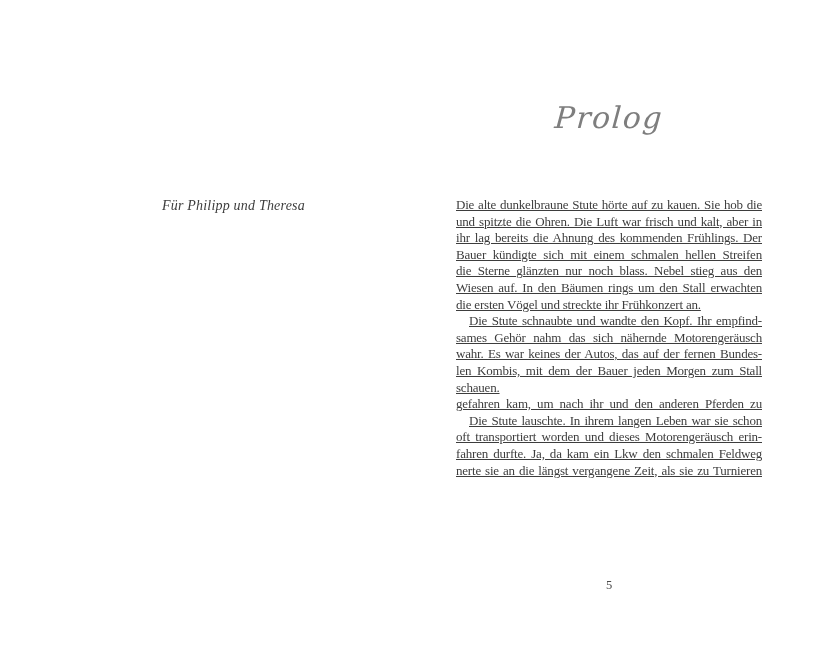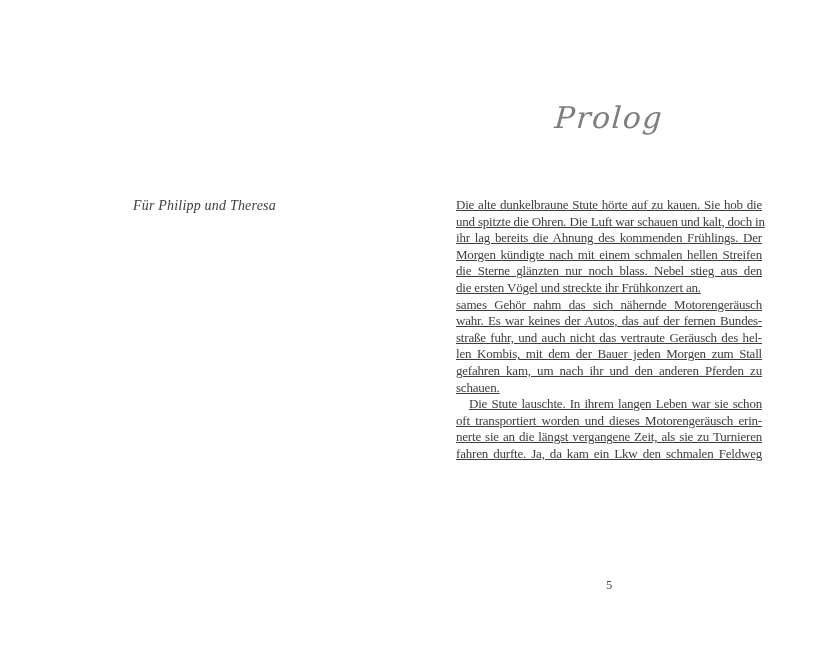--- a/index.html
+++ b/index.html
@@ -24,21 +24,21 @@
   .page {
     position: absolute;
     top: 0;
     height: 648px;
   }
   .page.left  { left: 0;     width: 407px; }
   .page.right { left: 407px; width: 407px; }
 
   .dedication {
     position: absolute;
-    left: 133px;
+    left: 162px;
     top: 198px;
     font-style: italic;
     font-size: 14px;
     letter-spacing: 0.2px;
     color: var(--body-text);
   }
 
   .chapter-heading {
     position: absolute;
     left: 49px;            
@@ -88,31 +88,32 @@
 <body>
 
 <div class="spread">
   <div class="page left">
     <p class="dedication">Für Philipp und Theresa</p>
   </div>
   <div class="page right">
     <h1 class="chapter-heading">Prolog</h1>
     <div class="body-text">
         <div class="line">Die alte dunkelbraune Stute hörte auf zu kauen. Sie hob die</div>
-        <div class="line">und spitzte die Ohren. Die Luft war schauen und kalt, doch in</div>
+        <div class="line">und spitzte die Ohren. Die Luft war frisch und kalt, aber in</div>
         <div class="line">ihr lag bereits die Ahnung des kommenden Frühlings. Der</div>
-        <div class="line">Morgen kündigte nach mit einem schmalen hellen Streifen</div>
+        <div class="line">Bauer kündigte sich mit einem schmalen hellen Streifen</div>
         <div class="line">die Sterne glänzten nur noch blass. Nebel stieg aus den</div>
+        <div class="line">Wiesen auf. In den Bäumen rings um den Stall erwachten</div>
         <div class="line no-just">die ersten Vögel und streckte ihr Frühkonzert an.</div>
+        <div class="line indent">Die Stute schnaubte und wandte den Kopf. Ihr empfind-</div>
         <div class="line">sames Gehör nahm das sich nähernde Motorengeräusch</div>
         <div class="line">wahr. Es war keines der Autos, das auf der fernen Bundes-</div>
-        <div class="line">straße fuhr, und auch nicht das vertraute Geräusch des hel-</div>
         <div class="line">len Kombis, mit dem der Bauer jeden Morgen zum Stall</div>
+        <div class="line no-just">schauen.</div>
         <div class="line">gefahren kam, um nach ihr und den anderen Pferden zu</div>
-        <div class="line no-just">schauen.</div>
         <div class="line indent">Die Stute lauschte. In ihrem langen Leben war sie schon</div>
         <div class="line">oft transportiert worden und dieses Motorengeräusch erin-</div>
+        <div class="line">fahren durfte. Ja, da kam ein Lkw den schmalen Feldweg</div>
         <div class="line">nerte sie an die längst vergangene Zeit, als sie zu Turnieren</div>
-        <div class="line">fahren durfte. Ja, da kam ein Lkw den schmalen Feldweg</div>
       </div>
     <div class="page-number">5</div>
   </div>
 </div>
 
 </body></html>

